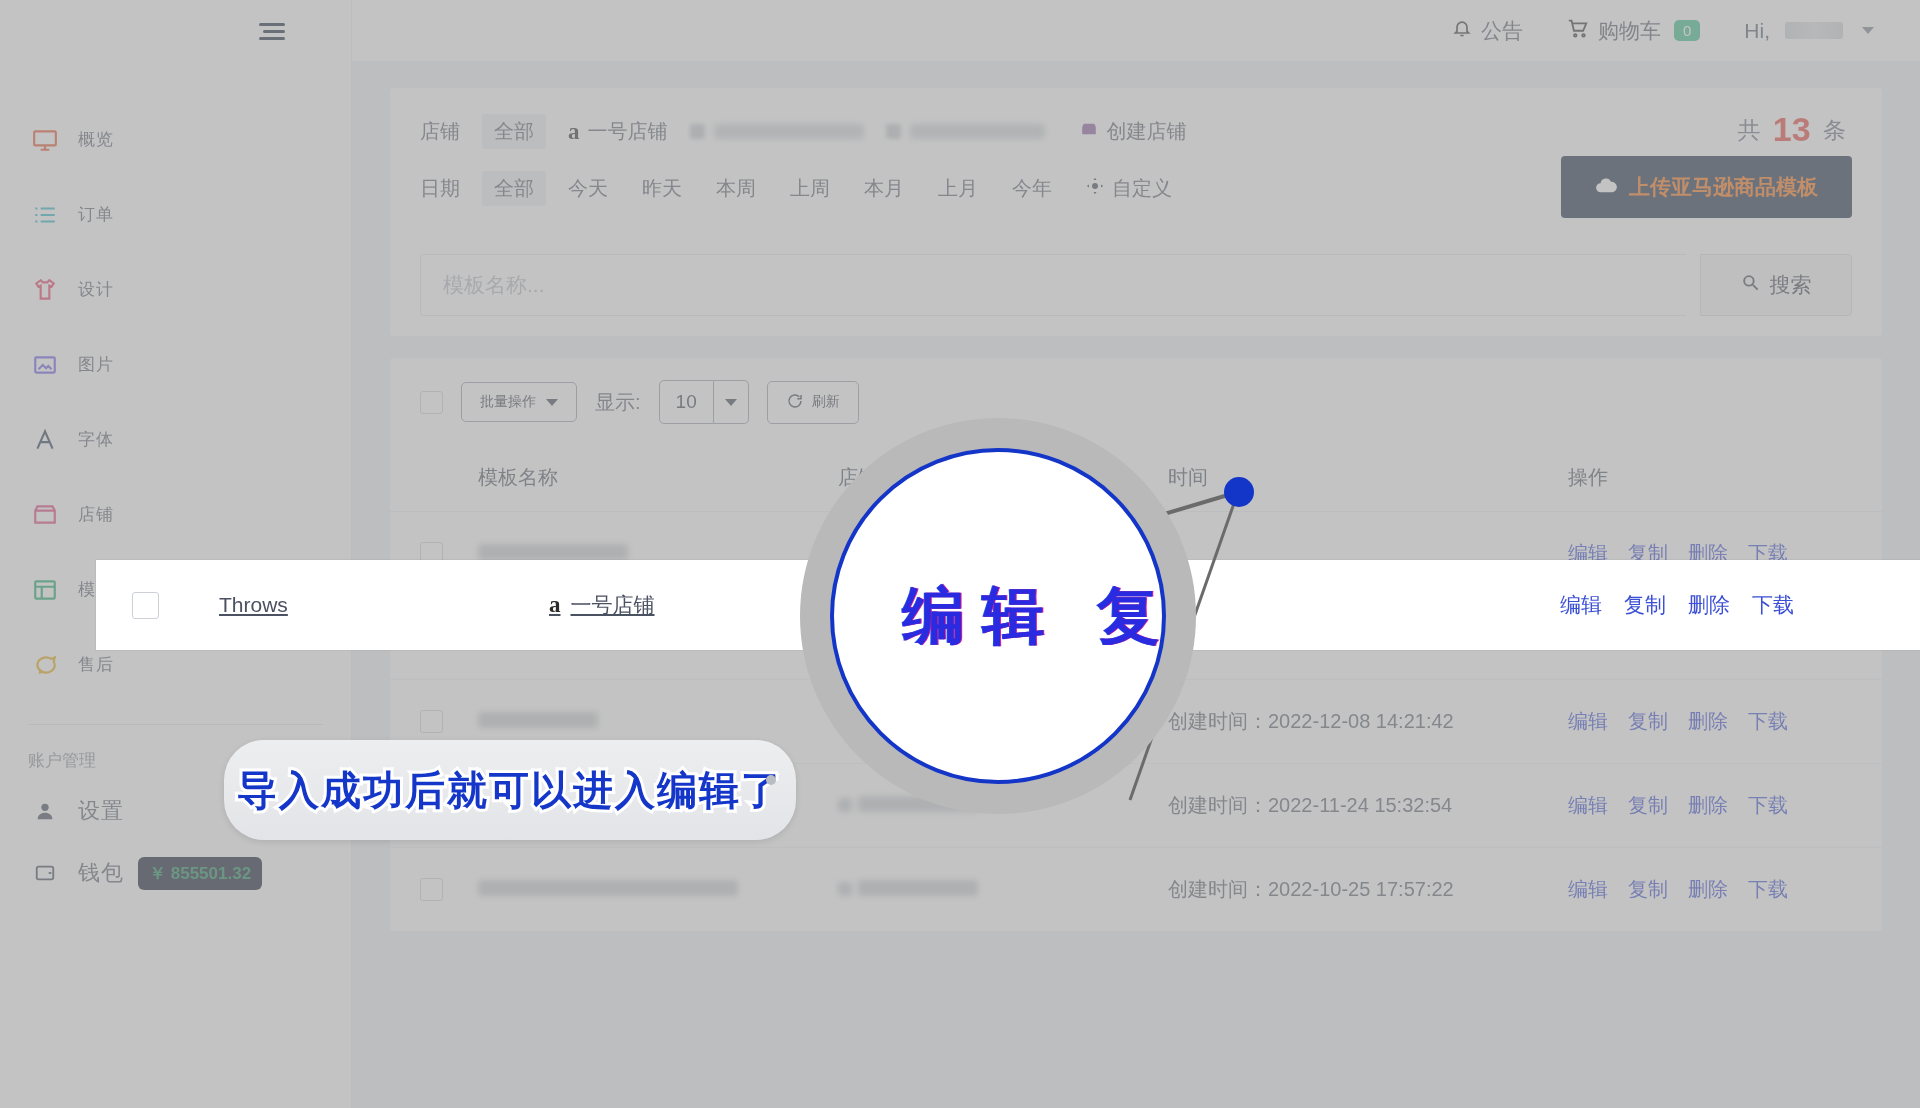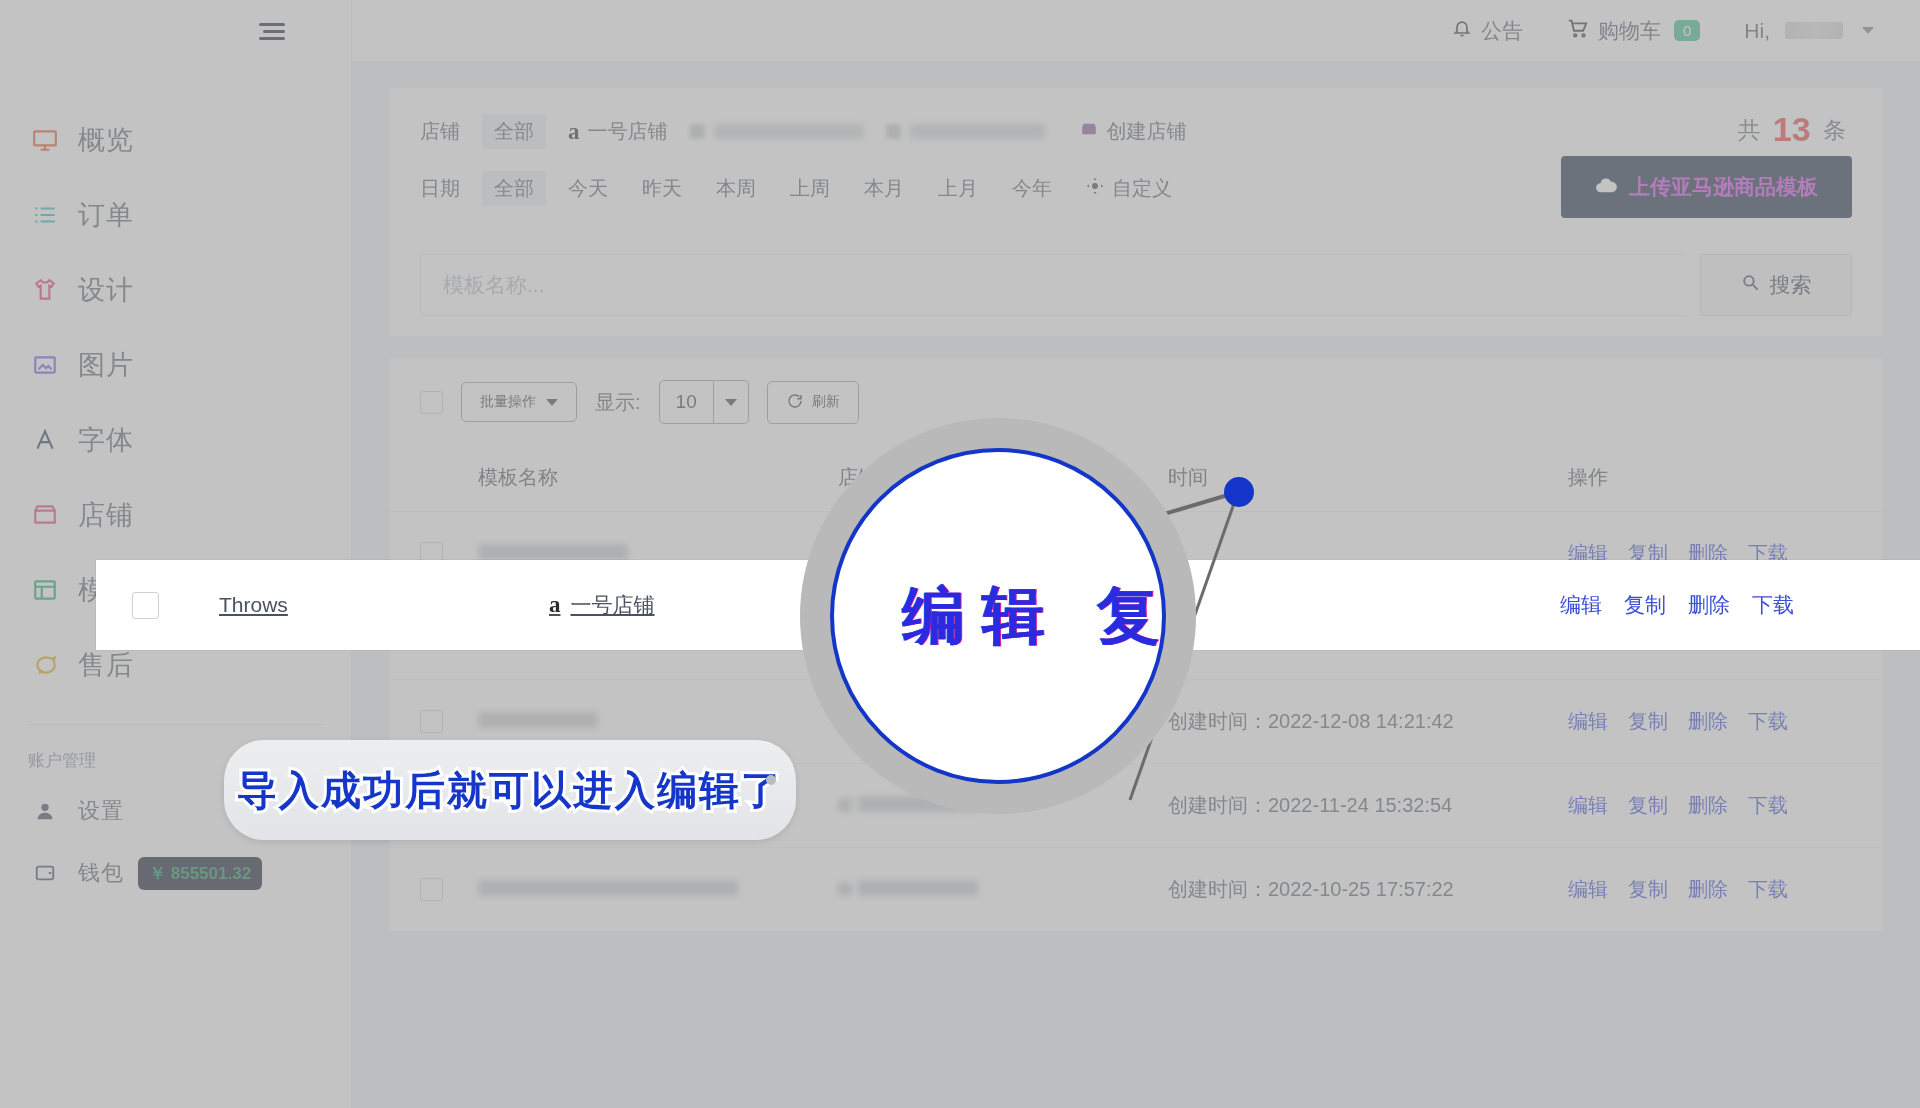--- a/index.html
+++ b/index.html
@@ -35,21 +35,21 @@
   .nav { margin-top:40px; }
   .nav-item {
     display:flex; align-items:center;
     height:75px; padding-left:28px;
     cursor:pointer;
   }
   .nav-ico {
     width:34px; flex:0 0 34px; display:flex; align-items:center; justify-content:center;
     margin-right:16px;
   }
-  .nav-label { font-size:27px; color:#5b6270; letter-spacing:1px; }
+  .nav-label { font-size:17px; color:#5b6270; letter-spacing:1px; }
 
   .divider { height:1px; background:#e6e6e6; margin:22px 28px 0 28px; }
   .section-title { font-size:17px; color:#8d929c; padding:24px 0 8px 28px; }
 
   .wallet-badge {
     background:#0f172a; color:#1a8a5a; font-size:17px; font-weight:bold;
     border-radius:6px; padding:5px 11px; margin-left:14px; white-space:nowrap;
   }
 
   
@@ -87,21 +87,21 @@
   .amz { font-family:"Liberation Serif",serif; font-weight:bold; font-size:23px; color:#2b2b2b; }
   .blurred-store { display:flex; align-items:center; gap:9px; margin-right:22px;}
   .blur-box { height:15px; border-radius:3px; background:#d2d5da; filter:blur(3px);}
   .blur-ico { width:15px; height:15px; border-radius:3px; background:#c6cad0; filter:blur(2px);}
 
   .count-area { position:absolute; right:36px; top:22px; font-size:23px; color:#6a7180; }
   .count-num { color:#e8453c; font-size:34px; font-weight:bold; margin:0 6px; vertical-align:-3px;}
 
   .upload-btn {
     position:absolute; right:30px; top:68px;
-    background:#1c2c44; color:#d946ef; font-size:21px; font-weight:bold;
+    background:#1c2c44; color:#f97316; font-size:21px; font-weight:bold;
     border:none; border-radius:4px; padding:17px 34px; cursor:pointer;
     display:flex; align-items:center; gap:12px;
   }
 
   .search-wrap { display:flex; align-items:center; padding:0 30px 26px 30px; gap:14px; }
   .search-input {
     flex:1; height:62px; border:1px solid #e2e5e9; border-right:none; border-radius:4px 0 0 4px;
     font-size:21px; color:#333; padding:0 22px; outline:none; background:#fff;
   }
   .search-input::placeholder{ color:#b7bcc4; }

